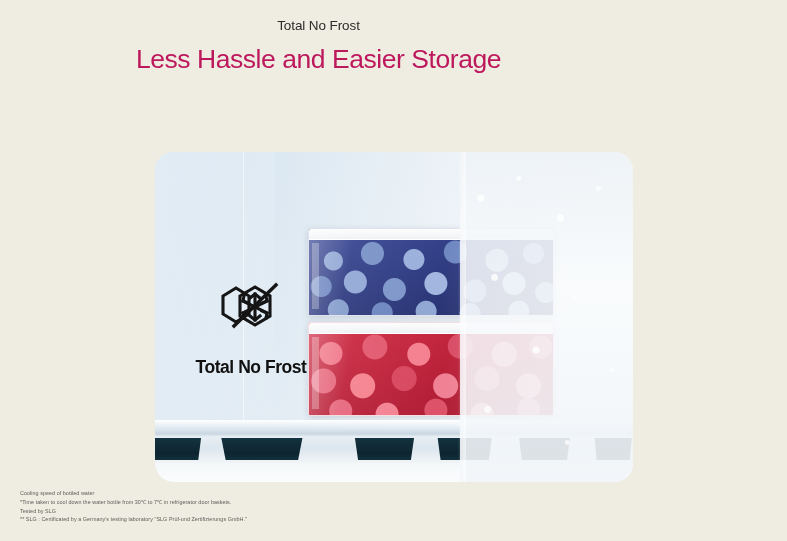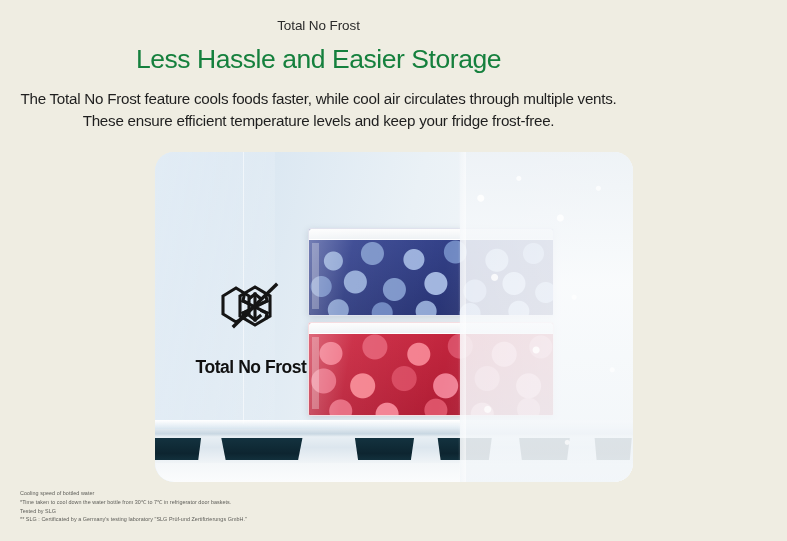--- a/index.html
+++ b/index.html
@@ -24,21 +24,21 @@
     letter-spacing: -0.1px;
     color: #2b2b2b;
     font-weight: 400;
   }
 
   .headline {
     margin-top: 11px;
     font-size: 26.5px;
     font-weight: 400;
     letter-spacing: -0.45px;
-    color: #15803d;
+    color: #be185d;
   }
 
   .subcopy {
     margin: 13px auto 0;
     width: 630px;
     font-size: 15.2px;
     line-height: 1.44;
     letter-spacing: -0.25px;
     color: #1f1f1f;
     font-weight: 400;
@@ -289,21 +289,20 @@
   }
 </style>
 </head>
 <body>
 
 <div class="page">
 
   <div class="header">
     <div class="eyebrow">Total No Frost</div>
     <h1 class="headline">Less Hassle and Easier Storage</h1>
-    <p class="subcopy">The Total No Frost feature cools foods faster, while cool air circulates through multiple vents. These ensure efficient temperature levels and keep your fridge frost-free.</p>
   </div>
 
   <div class="hero">
 
     <div class="photo-base"></div>
     <div class="wall-sheen"></div>
     <div class="wall-panel-line"></div>
 
     <div class="box box-blue">
       <div class="berries blue"></div>

